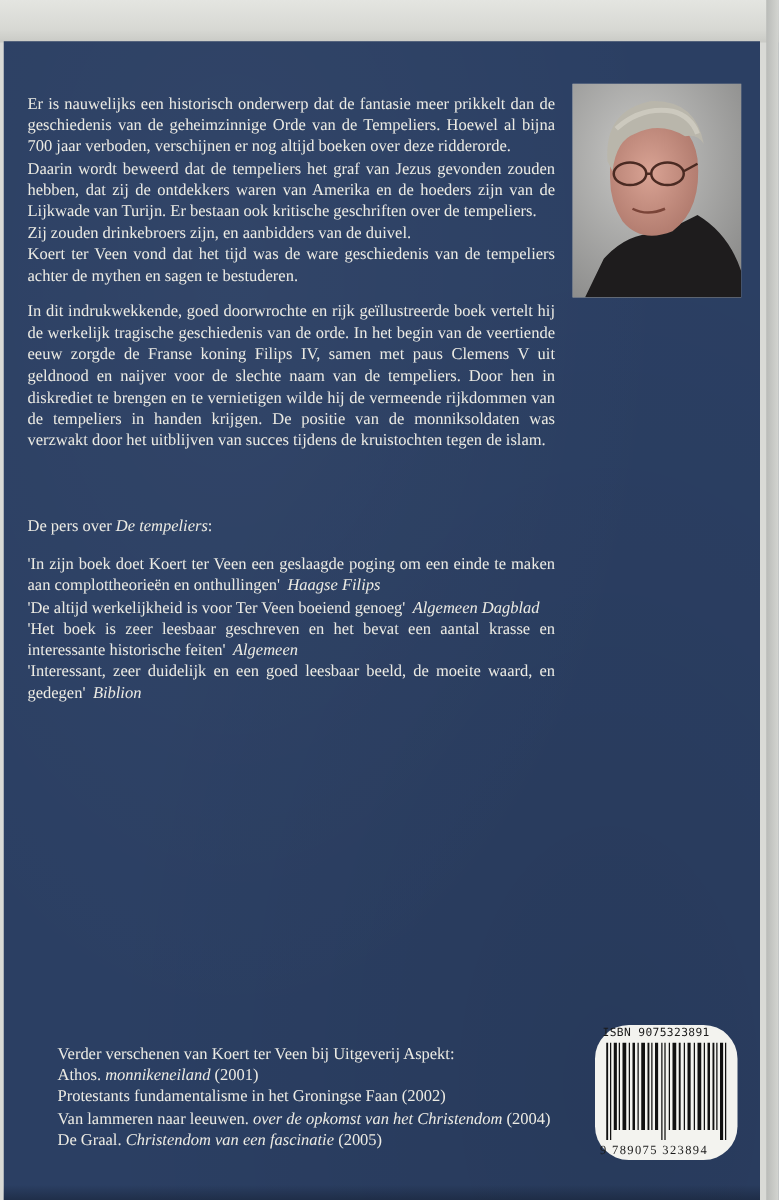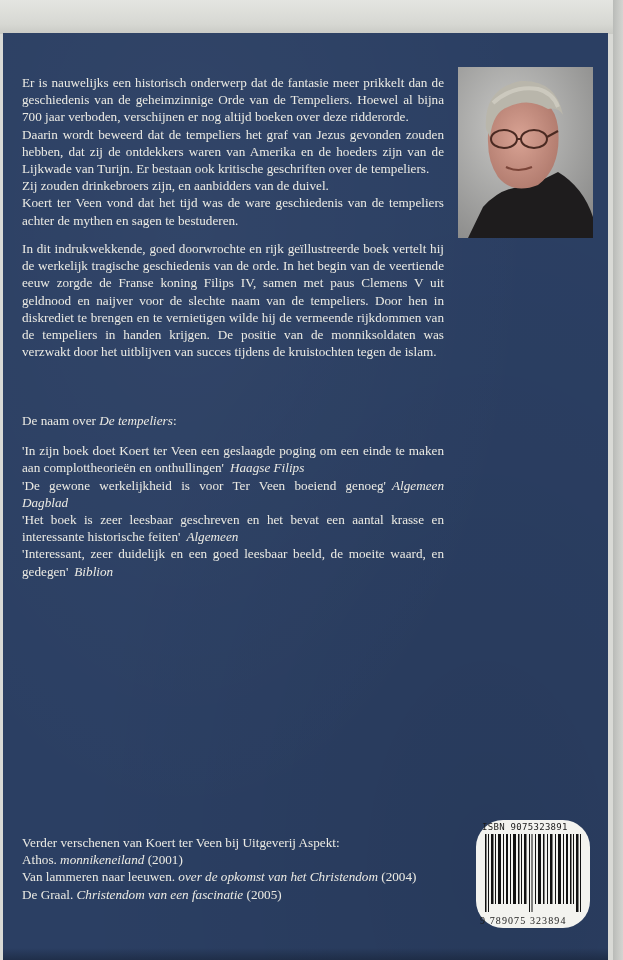--- a/index.html
+++ b/index.html
@@ -38,21 +38,21 @@
     .text-block p { margin: 0; }
     .blurb1 { top: 41px; width: 422px; }
     .blurb2 { top: 207px; width: 422px; }
     .press { top: 379px; width: 422px; }
     .press .heading { margin-bottom: 13px; }
     .quote { margin-bottom: 13px; }
     .quote:last-child { margin-bottom: 0; }
     em, .src { font-style: italic; }
     .src { margin-left: 6px; }
     .edition { top: 768px; width: 440px; text-align: left; }
-    .other-works { top: 801px; width: 500px; text-align: left; }
+    .other-works { top: 801px; width: 500px; text-align: left; margin-left: 24px; }
     .author-photo {
       position: absolute; left: 455px; top: 34px; width: 135px; height: 171px;
       overflow: hidden;
       background: linear-gradient(135deg, #c2c2c0 0%, #a9a9a7 50%, #8f8f8e 100%);
     }
     .barcode-box {
       position: absolute; left: 473px; top: 787px; width: 114px; height: 108px;
       background: #f3f3ef;
       border-radius: 27px;
     }
@@ -108,31 +108,32 @@
       </g>
       <path d="M 48 100 Q 60 106 74 100" stroke="#7a4438" stroke-width="2" fill="none"></path>
     </svg>
   </div>
 
   <div class="text-block blurb2">
     <p>In dit indrukwekkende, goed doorwrochte en rijk geïllustreerde boek vertelt hij de werkelijk tragische geschiedenis van de orde. In het begin van de veertiende eeuw zorgde de Franse koning Filips IV, samen met paus Clemens V uit geldnood en naijver voor de slechte naam van de tempeliers. Door hen in diskrediet te brengen en te vernietigen wilde hij de vermeende rijkdommen van de tempeliers in handen krijgen. De positie van de monniksoldaten was verzwakt door het uitblijven van succes tijdens de kruistochten tegen de islam.</p>
   </div>
 
   <div class="text-block press">
-    <p class="heading"><span>De naam over </span><em>De tempeliers</em><span>:</span></p>
+    <p class="heading"><span>De pers over </span><em>De tempeliers</em><span>:</span></p>
     <p class="quote"><span>'In zijn boek doet Koert ter Veen een geslaagde poging om een einde te maken aan complottheorieën en onthullingen'</span><span class="src">Haagse Filips</span></p>
-    <p class="quote"><span>'De gewone werkelijkheid is voor Ter Veen boeiend genoeg'</span><span class="src">Algemeen Dagblad</span></p>
+    <p class="quote"><span>'De altijd werkelijkheid is voor Ter Veen boeiend genoeg'</span><span class="src">Algemeen Dagblad</span></p>
     <p class="quote"><span>'Het boek is zeer leesbaar geschreven en het bevat een aantal krasse en interessante historische feiten'</span><span class="src">Algemeen</span></p>
     <p class="quote"><span>'Interessant, zeer duidelijk en een goed leesbaar beeld, de moeite waard, en gedegen'</span><span class="src">Biblion</span></p>
   </div>
 
 
   <div class="text-block other-works">
     <p>Verder verschenen van Koert ter Veen bij Uitgeverij Aspekt:</p>
     <p><span>Athos. </span><em>monnikeneiland</em><span> (2001)</span></p>
+    <p><span>Protestants fundamentalisme in het Groningse Faan</span><em></em><span> (2002)</span></p>
     <p><span>Van lammeren naar leeuwen. </span><em>over de opkomst van het Christendom</em><span> (2004)</span></p>
     <p><span>De Graal. </span><em>Christendom van een fascinatie</em><span> (2005)</span></p>
   </div>
 
   <div class="barcode-box">
     <div class="isbn-top">ISBN 9075323891</div>
     <svg class="bars" viewBox="0 0 104 78" preserveAspectRatio="none">
       <g fill="#111">
         <rect x="4" y="0" width="1.5" height="78"></rect>
           <rect x="7" y="0" width="1" height="78"></rect>

